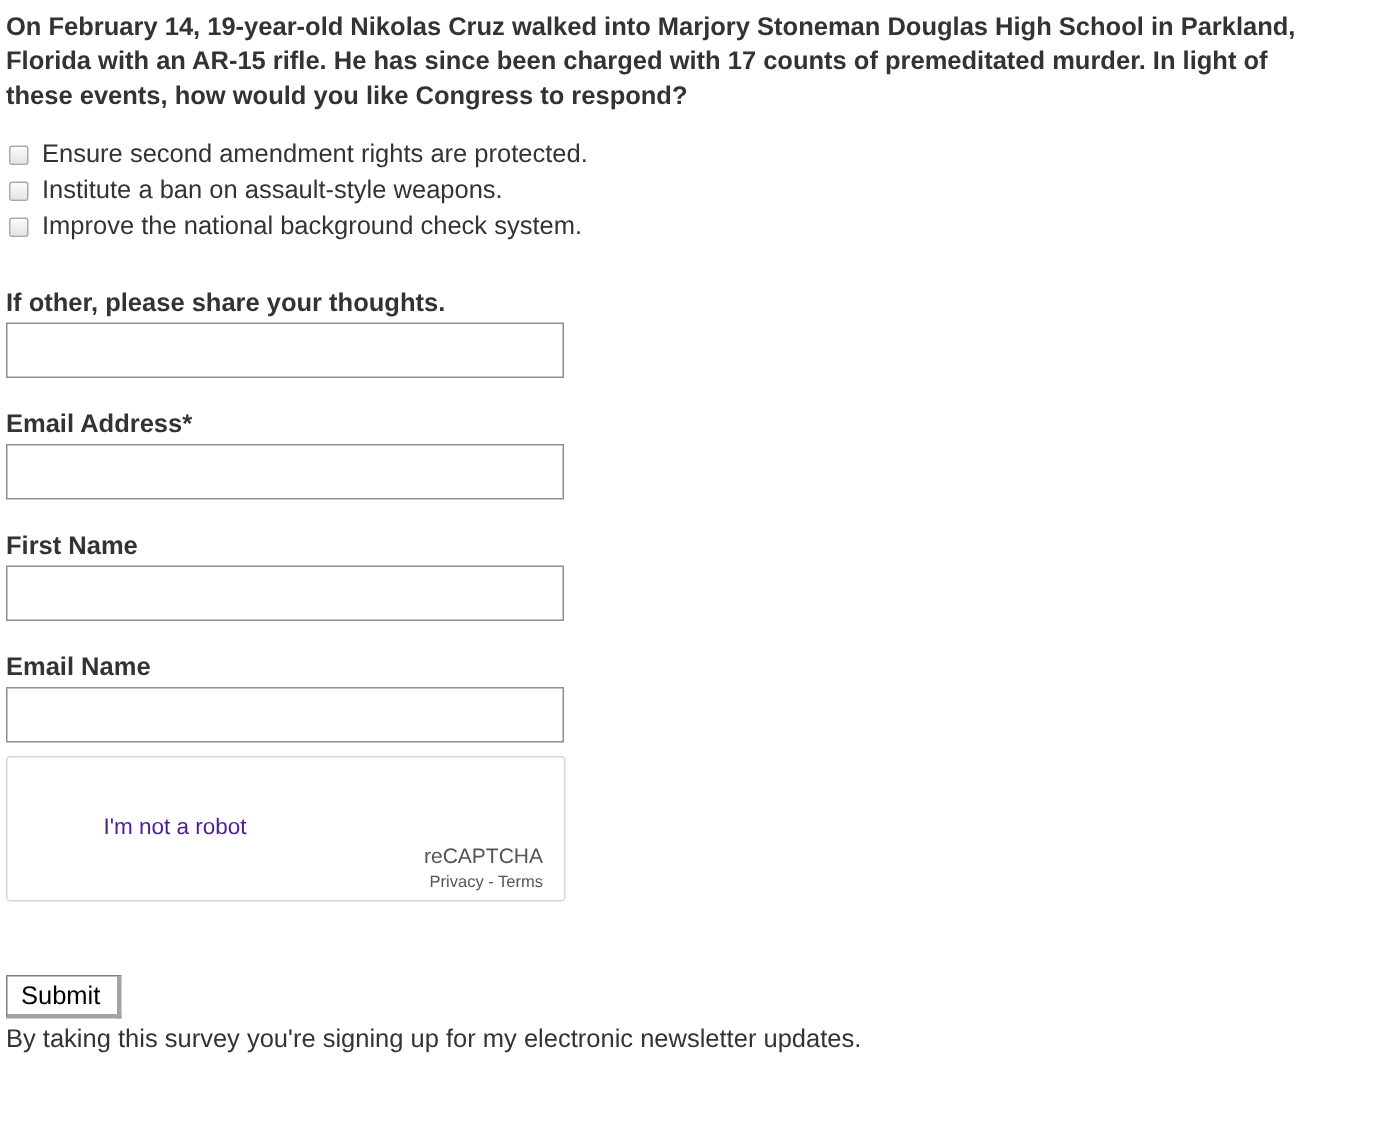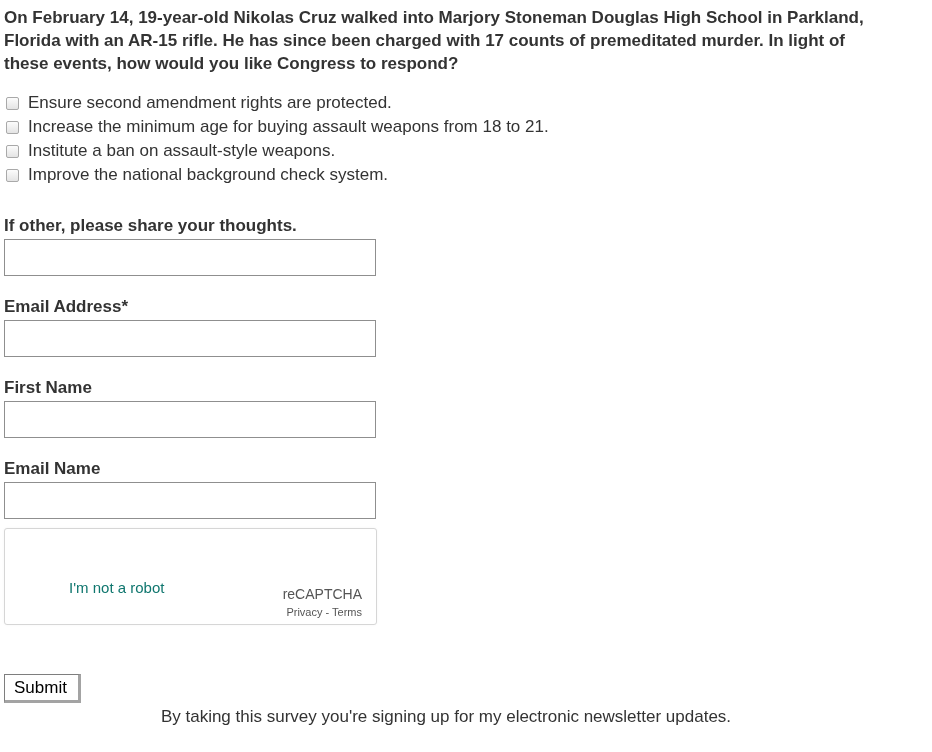--- a/index.html
+++ b/index.html
@@ -69,23 +69,23 @@
     height: 97px;
     margin-top: 9px;
     border: 1px solid #d6d6d6;
     border-radius: 3px;
     background: #ffffff;
     box-shadow: 0 0 3px rgba(0,0,0,0.04);
   }
   .captcha-label {
     position: absolute;
     left: 64px;
-    top: 50px;
+    top: 38px;
     font-size: 15px;
-    color: #0f766e;
+    color: #4c1d95;
   }
   .captcha-brand {
     position: absolute;
     right: 14px;
     top: 57px;
     font-size: 14px;
     color: #555555;
   }
   .captcha-links {
     position: absolute;
@@ -108,38 +108,33 @@
     border-bottom: 3px solid #a3a3a3;
     padding: 2px 11px 2px 9px;
     line-height: 21px;
     cursor: pointer;
   }
   .footer-note {
     margin: 3px 0 0 0;
     font-size: 17px;
     line-height: 21px;
     color: #333333;
-    text-align: center;
   }
 </style>
 </head>
 <body>
 
 <div class="page">
 
   <p class="intro">On February 14, 19-year-old Nikolas Cruz walked into Marjory Stoneman Douglas High School in Parkland, Florida with an AR-15 rifle. He has since been charged with 17 counts of premeditated murder. In light of these events, how would you like Congress to respond?</p>
 
   <div class="options">
     <label class="option-row">
       <span class="checkbox"></span>
       <span>Ensure second amendment rights are protected.</span>
-    </label>
-    <label class="option-row">
-      <span class="checkbox"></span>
-      <span>Increase the minimum age for buying assault weapons from 18 to 21.</span>
     </label>
     <label class="option-row">
       <span class="checkbox"></span>
       <span>Institute a ban on assault-style weapons.</span>
     </label>
     <label class="option-row">
       <span class="checkbox"></span>
       <span>Improve the national background check system.</span>
     </label>
   </div>

